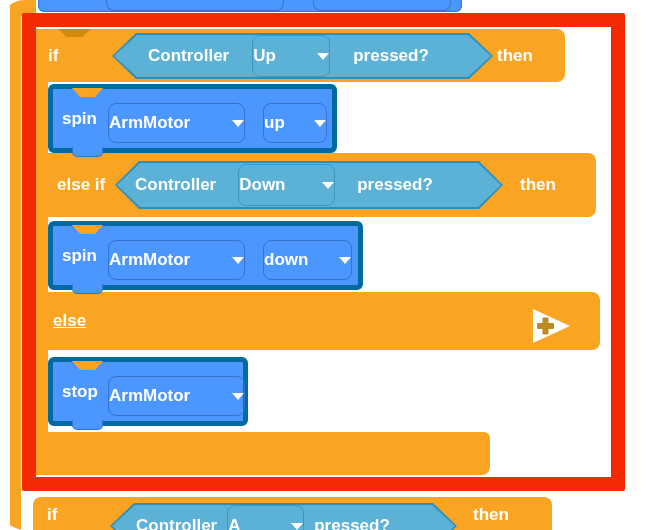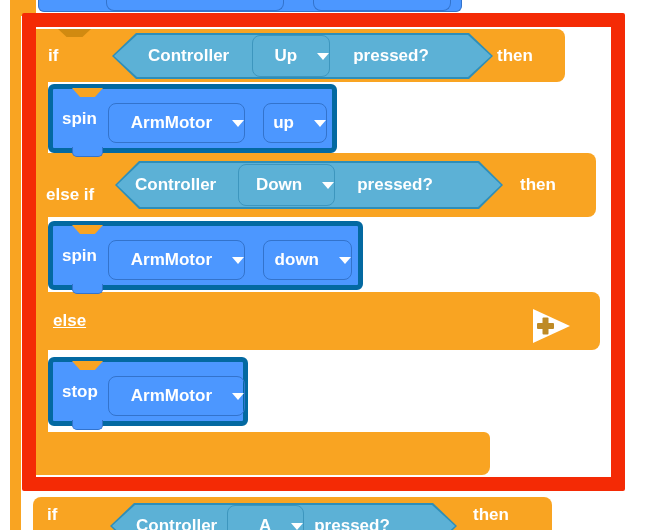--- a/index.html
+++ b/index.html
@@ -1,21 +1,21 @@
 <!DOCTYPE html>
 <html><head>
 <meta charset="utf-8">
 <style>
   * { margin:0; padding:0; box-sizing:border-box; }
   html,body { background:#ffffff; }
   #stage {
     position:relative; width:646px; height:530px; overflow:hidden;
     background:#ffffff;
     font-family:"Liberation Sans", sans-serif;
-    font-weight:bold; font-size:17px; color:#ffffff;
+    font-weight:bold; font-size:17px; color:#ffffff;border-radius:25px;
   }
   .abs { position:absolute; }
   .orange { background:#F9A422; }
 
   
   .strip     { left:10px; top:0; width:11px; height:530px; }
   .strip-top { left:10px; top:0; width:26px; height:16px; }
 
   
   .top-blue {
@@ -49,21 +49,21 @@
   .hex { position:absolute; }
   .hx-o, .hx-i { position:absolute; }
   .hx-o { inset:0; background:#2E8EB8;
     clip-path:polygon(24px 0, calc(100% - 24px) 0, 100% 50%, calc(100% - 24px) 100%, 24px 100%, 0 50%); }
   .hx-i { inset:2px; background:#5CB1D6;
     clip-path:polygon(23px 0, calc(100% - 23px) 0, 100% 50%, calc(100% - 23px) 100%, 23px 100%, 0 50%); }
   .hx-c { position:absolute; inset:0; display:flex; align-items:center; }
 
   
   .dd {
-    display:flex; align-items:center; justify-content:flex-end; gap:20px;
+    display:flex; align-items:center; justify-content:space-between; gap:20px;
     border-radius:8px; height:40px; flex:0 0 auto;
   }
   .cyan-dd { border:1.5px solid #3D96BE; height:42px; }
   .blue-dd { border:1.5px solid #3373CC; position:absolute; top:14px; }
   .caret {
     width:0; height:0; display:inline-block;
     border-left:6px solid transparent; border-right:6px solid transparent;
     border-top:7px solid #ffffff;
   }
 
@@ -122,21 +122,21 @@
             <span>Up</span>
             <span class="caret"></span>
           </div>
           <span>pressed?</span>
         </div>
       </div>
       <span class="vlbl" style="left:464px;">then</span>
     </div>
 
     <div class="row row-elif">
-      <span class="vlbl" style="left:13px;margin-top:10px;">else if</span>
+      <span class="vlbl" style="left:24px;">else if</span>
       <div class="hex" style="left:82px;top:8px;width:388px;height:48px;">
         <div class="hx-o"></div>
         <div class="hx-i"></div>
         <div class="hx-c" style="padding-left:20px;gap:22px;">
           <span>Controller</span>
           <div class="dd cyan-dd" style="width:97px;">
             <span>Down</span>
             <span class="caret"></span>
           </div>
           <span>pressed?</span>

